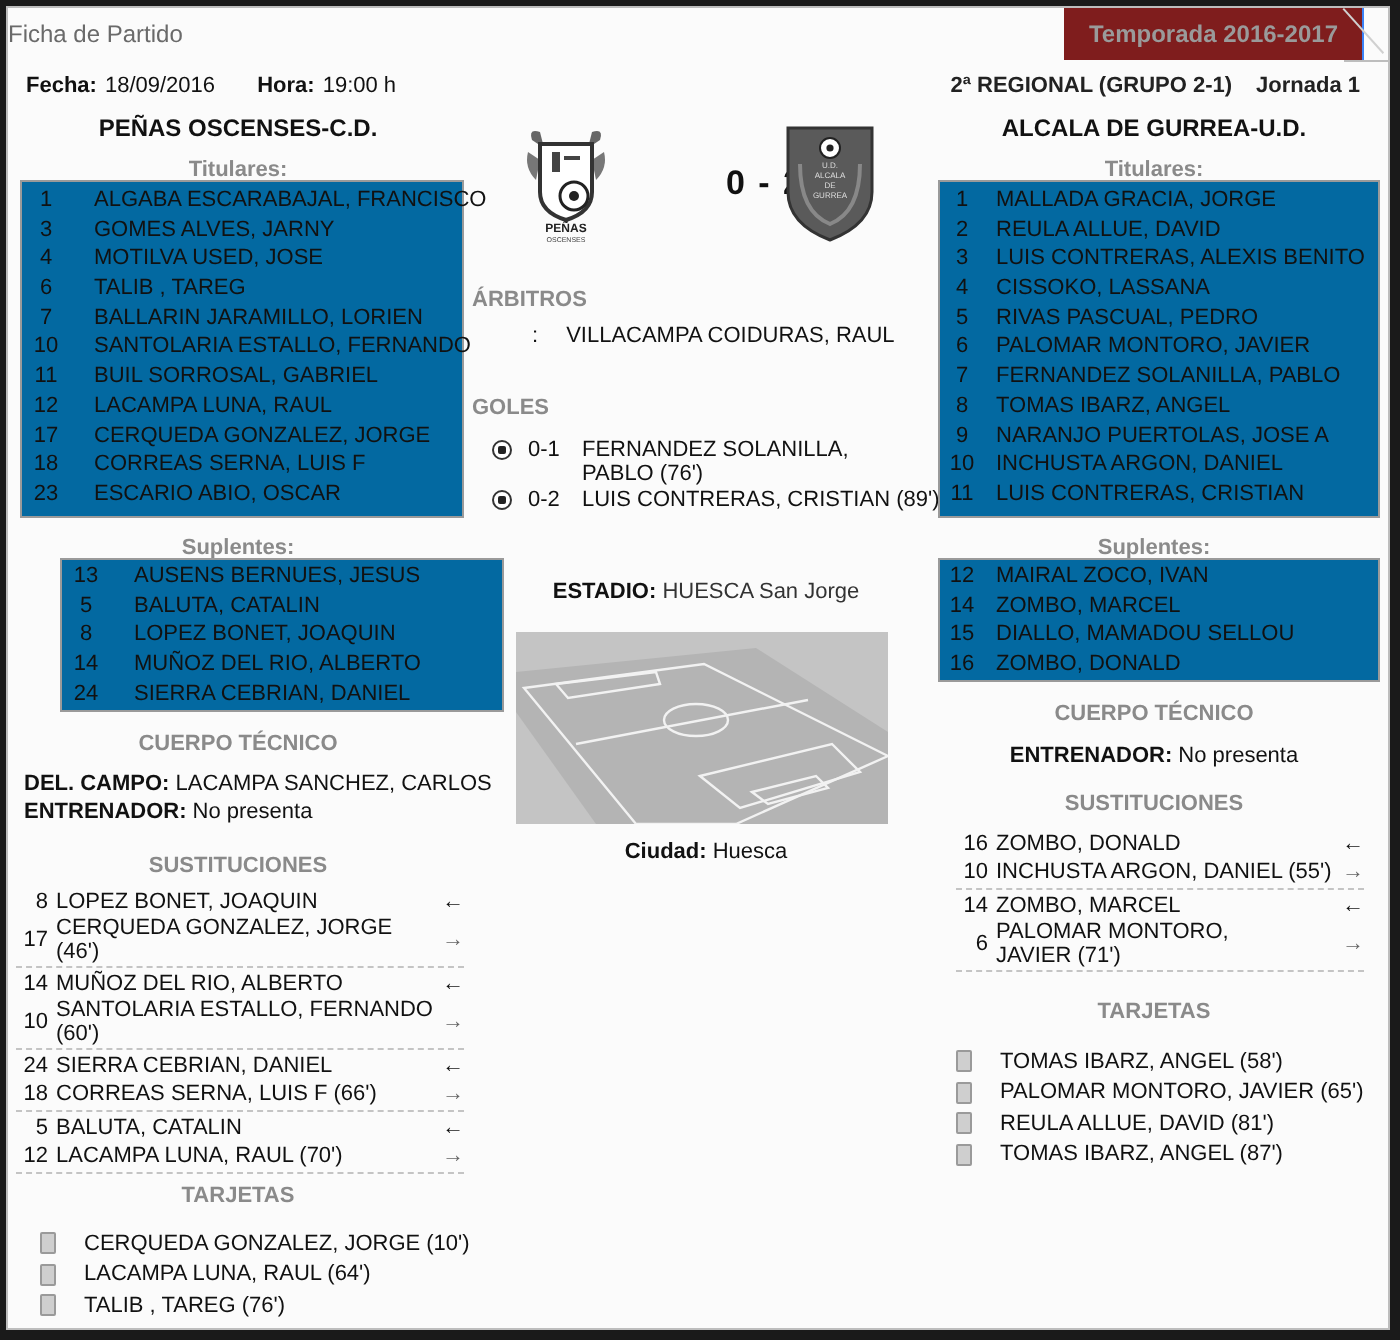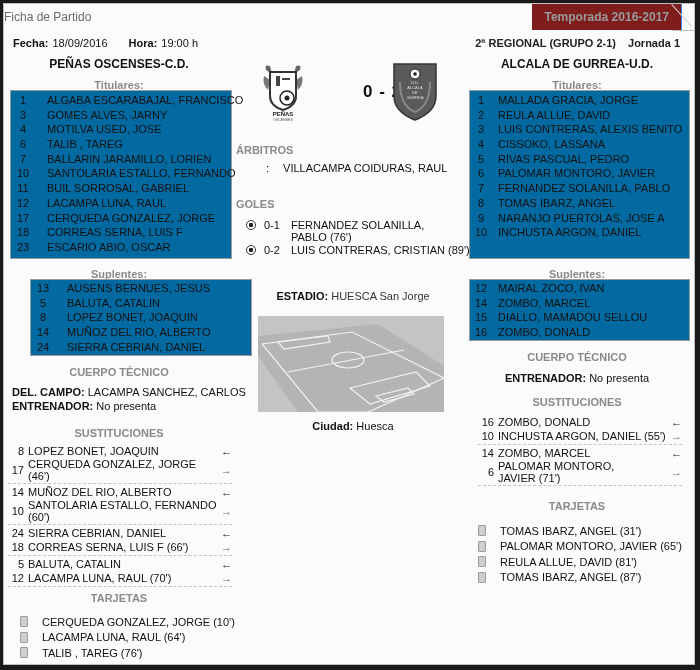--- a/index.html
+++ b/index.html
@@ -246,20 +246,21 @@
     <div class="row"><span class="num">1</span><span>MALLADA GRACIA, JORGE</span></div>
     <div class="row"><span class="num">2</span><span>REULA ALLUE, DAVID</span></div>
     <div class="row"><span class="num">3</span><span>LUIS CONTRERAS, ALEXIS BENITO</span></div>
     <div class="row"><span class="num">4</span><span>CISSOKO, LASSANA</span></div>
     <div class="row"><span class="num">5</span><span>RIVAS PASCUAL, PEDRO</span></div>
     <div class="row"><span class="num">6</span><span>PALOMAR MONTORO, JAVIER</span></div>
     <div class="row"><span class="num">7</span><span>FERNANDEZ SOLANILLA, PABLO</span></div>
     <div class="row"><span class="num">8</span><span>TOMAS IBARZ, ANGEL</span></div>
     <div class="row"><span class="num">9</span><span>NARANJO PUERTOLAS, JOSE A</span></div>
     <div class="row"><span class="num">10</span><span>INCHUSTA ARGON, DANIEL</span></div>
+    <div class="row"><span class="num">11</span><span>LUIS CONTRERAS, CRISTIAN</span></div>
   </div>
 
   <div class="section-label" style="left:460px;width:226px;top:264px;">Suplentes:</div>
   <div class="box box-away" style="left:465px;top:275px;width:221px;height:62px;padding-top:1px;">
     <div class="row"><span class="num">12</span><span>MAIRAL ZOCO, IVAN</span></div>
     <div class="row"><span class="num">14</span><span>ZOMBO, MARCEL</span></div>
     <div class="row"><span class="num">15</span><span>DIALLO, MAMADOU SELLOU</span></div>
     <div class="row"><span class="num">16</span><span>ZOMBO, DONALD</span></div>
   </div>
 
@@ -293,21 +294,21 @@
           <span class="sname" style="padding-right:40px;">PALOMAR MONTORO, JAVIER (71')</span>
           <span class="arr out">→</span>
         </div>
     </div>
   </div>
 
   <div class="section-label" style="left:460px;width:226px;top:496px;">TARJETAS</div>
   <div class="cards" style="left:474px;top:519px;">
     <div class="crow">
         <span class="card"></span>
-        <span>TOMAS IBARZ, ANGEL (31')</span>
+        <span>TOMAS IBARZ, ANGEL (58')</span>
       </div>
     <div class="crow">
         <span class="card"></span>
         <span>PALOMAR MONTORO, JAVIER (65')</span>
       </div>
     <div class="crow">
         <span class="card"></span>
         <span>REULA ALLUE, DAVID (81')</span>
       </div>
     <div class="crow">

